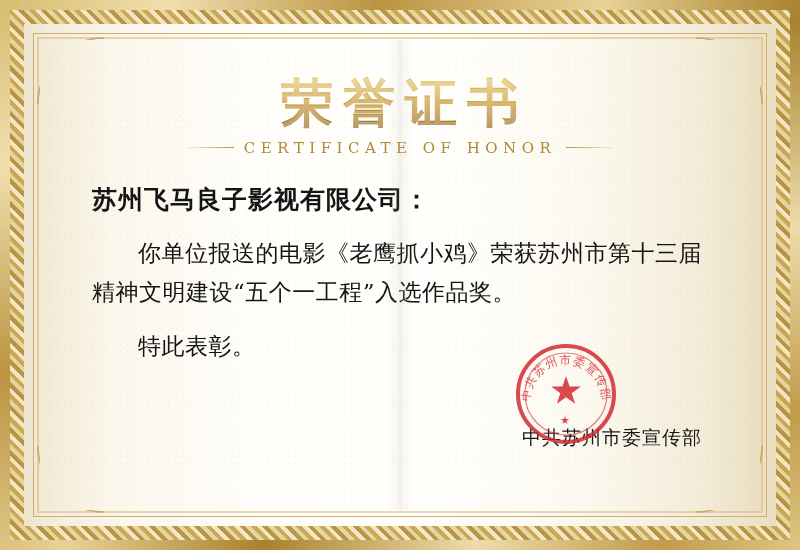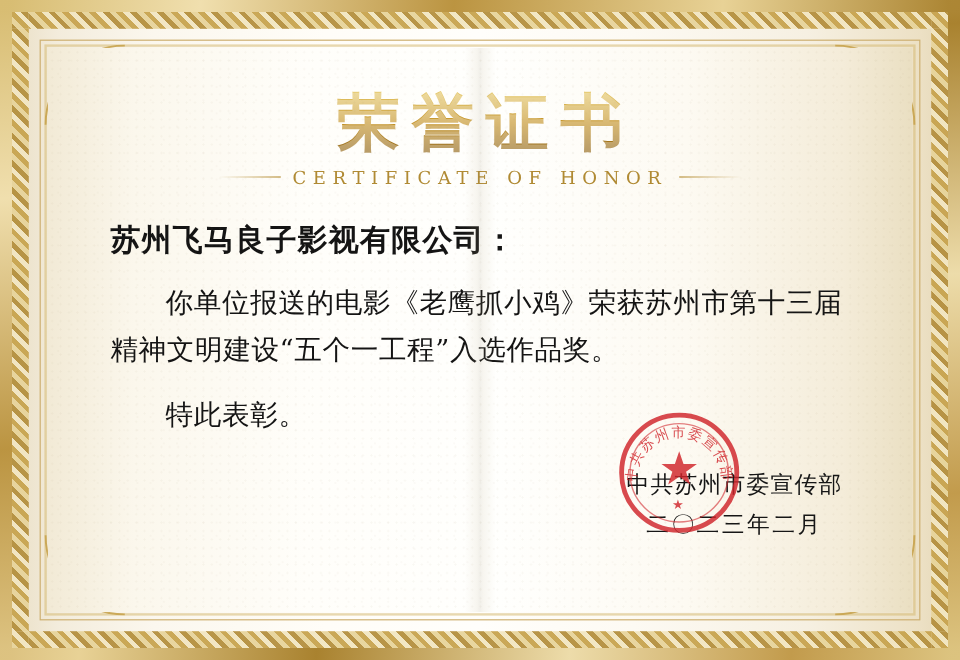--- a/index.html
+++ b/index.html
@@ -321,16 +321,15 @@
           <g fill="#d0242a">
             <polygon points="54,36 57.6,46.6 68.8,46.6 59.7,53.2 63.2,63.8 54,57.3 44.8,63.8 48.3,53.2 39.2,46.6 50.4,46.6"></polygon>
           </g>
           <text x="54" y="84" text-anchor="middle" font-family="'DejaVu Serif', serif" font-size="11" fill="#d0242a" letter-spacing="2">★</text>
         </g>
       </svg>
     </div>
 
     <div class="sign-block">
       <div>中共苏州市委宣传部</div>
-      <div class="sign-date">二〇二三年二月</div>
     </div>
   </div>
 </div>
 
 </body></html>

